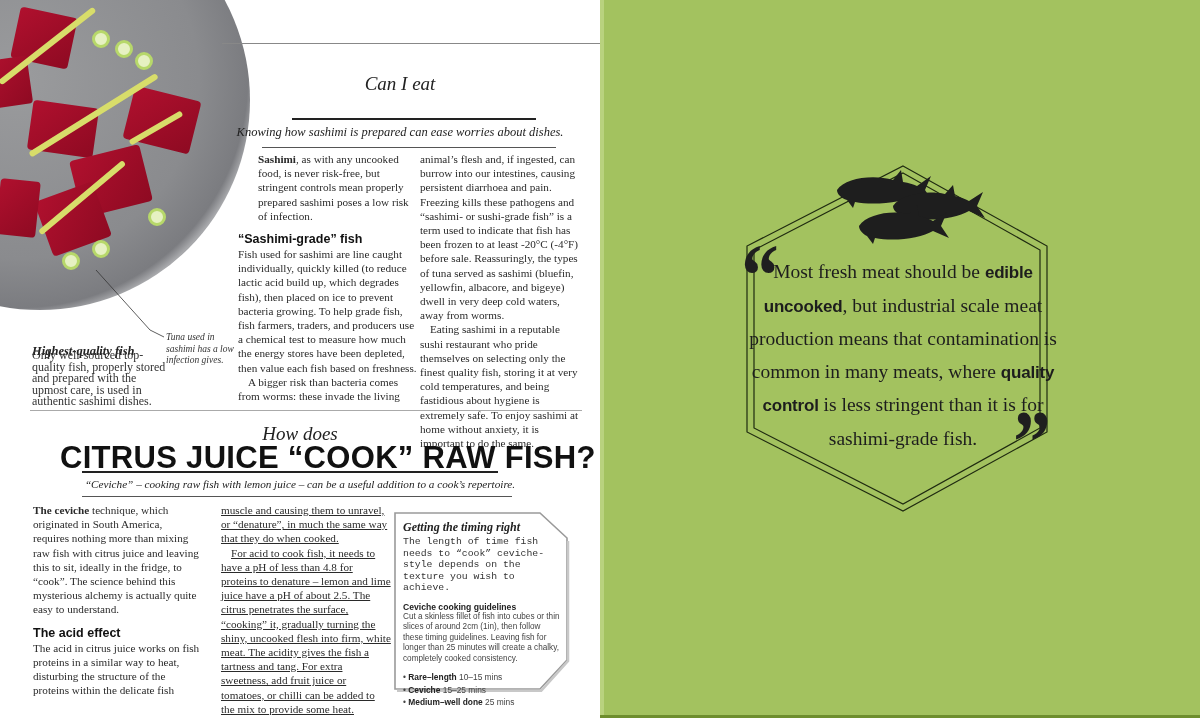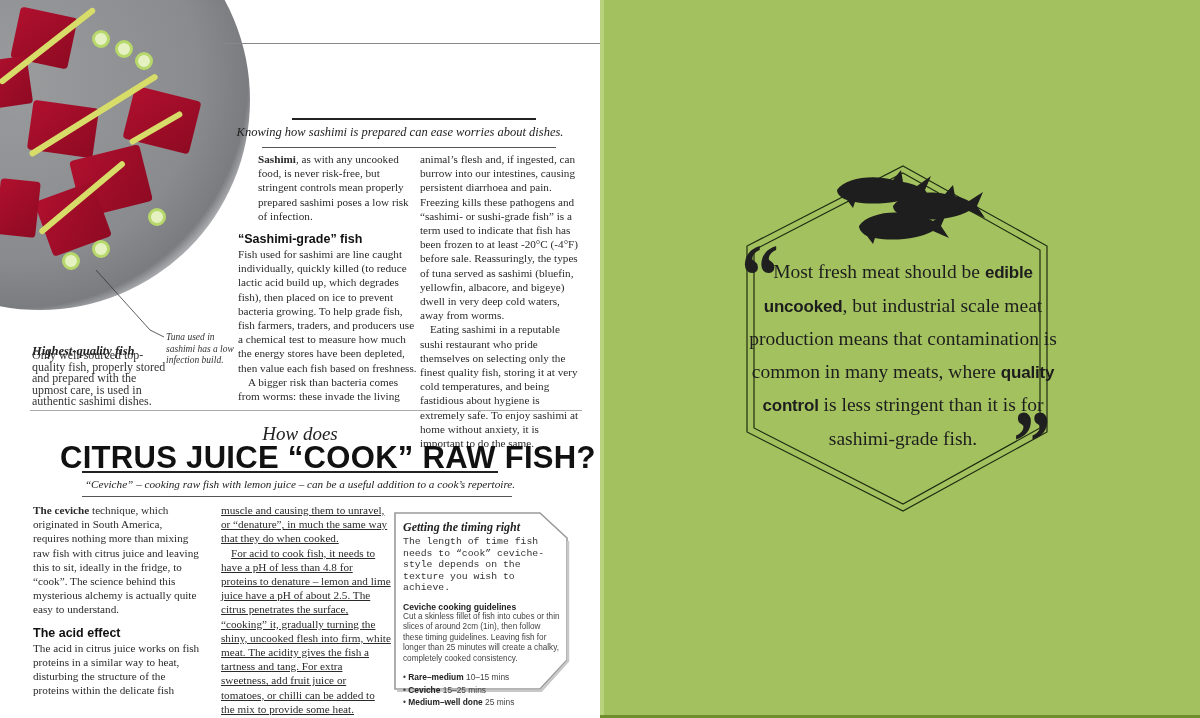--- a/index.html
+++ b/index.html
@@ -77,24 +77,25 @@
     <div class="scallion" style="left:318px;top:318px;"></div>
     <div class="scallion" style="left:262px;top:350px;"></div>
     <div class="scallion" style="left:232px;top:362px;"></div>
   </div>
 
   <div class="top-rule"></div>
 
   <svg class="leader" width="600" height="718">
     <polyline points="96,270 150,330 164,337" fill="none" stroke="#333" stroke-width="0.8"></polyline>
   </svg>
-  <div class="annot">Tuna used in sashimi has a low infection build.</div>
+  <div class="annot">Tuna used in sashimi has a low infection gives.</div>
   <div class="caption-title">Highest-quality fish</div>
   <div class="caption-body">Only well-sourced top-quality fish, properly stored and prepared with the upmost care, is used in authentic sashimi dishes.</div>
 
+  <div class="kicker" style="left:240px;top:73px;width:320px;">Can I eat</div>
   <div class="rule-thick" style="left:292px;top:118px;width:244px;"></div>
   <div class="standfirst" style="left:230px;top:125px;width:340px;">Knowing how sashimi is prepared can ease worries about dishes.</div>
   <div class="rule-thin" style="left:262px;top:147px;width:294px;"></div>
 
   <div class="col" style="left:238px;top:152px;width:180px;">
     <p style="padding-left:20px;"><b class="lead">Sashimi</b><span>, as with any uncooked food, is never risk-free, but stringent controls mean properly prepared sashimi poses a low risk of infection.</span></p>
     <div class="subhead">“Sashimi-grade” fish</div>
     <p>Fish used for sashimi are line caught individually, quickly killed (to reduce lactic acid build up, which degrades fish), then placed on ice to prevent bacteria growing. To help grade fish, fish farmers, traders, and producers use a chemical test to measure how much the energy stores have been depleted, then value each fish based on freshness.</p>
     <p class="indent">A bigger risk than bacteria comes from worms: these invade the living</p>
   </div>
@@ -126,21 +127,21 @@
     <svg width="178" height="182">
       <polygon points="3,3 148,3 175,28 175,150 148,179 3,179" fill="#fff" stroke="#9a9a9a" stroke-width="1.6"></polygon>
       <polyline points="175,30 175,150 148,180 4,180" fill="none" stroke="#c8c8c8" stroke-width="2.5" transform="translate(1,1)"></polyline>
     </svg>
     <div class="box-inner">
       <div class="box-title">Getting the timing right</div>
       <div class="box-intro">The length of time fish needs to “cook” ceviche-style depends on the texture you wish to achieve.</div>
       <div class="box-sub">Ceviche cooking guidelines</div>
       <div class="box-text">Cut a skinless fillet of fish into cubes or thin slices of around 2cm (1in), then follow these timing guidelines. Leaving fish for longer than 25 minutes will create a chalky, completely cooked consistency.</div>
       <ul class="box-list">
-        <li>• <b>Rare–medium</b> <span>10–15 mins</span></li>
+        <li>• <b>Rare–length</b> <span>10–15 mins</span></li>
         <li>• <b>Ceviche</b> <span>15–25 mins</span></li>
         <li>• <b>Medium–well done</b> <span>25 mins</span></li>
       </ul>
     </div>
   </div>
 </div>
 
 <div class="right-page">
   <div class="edge"></div>
   <div class="bottom-edge"></div>

